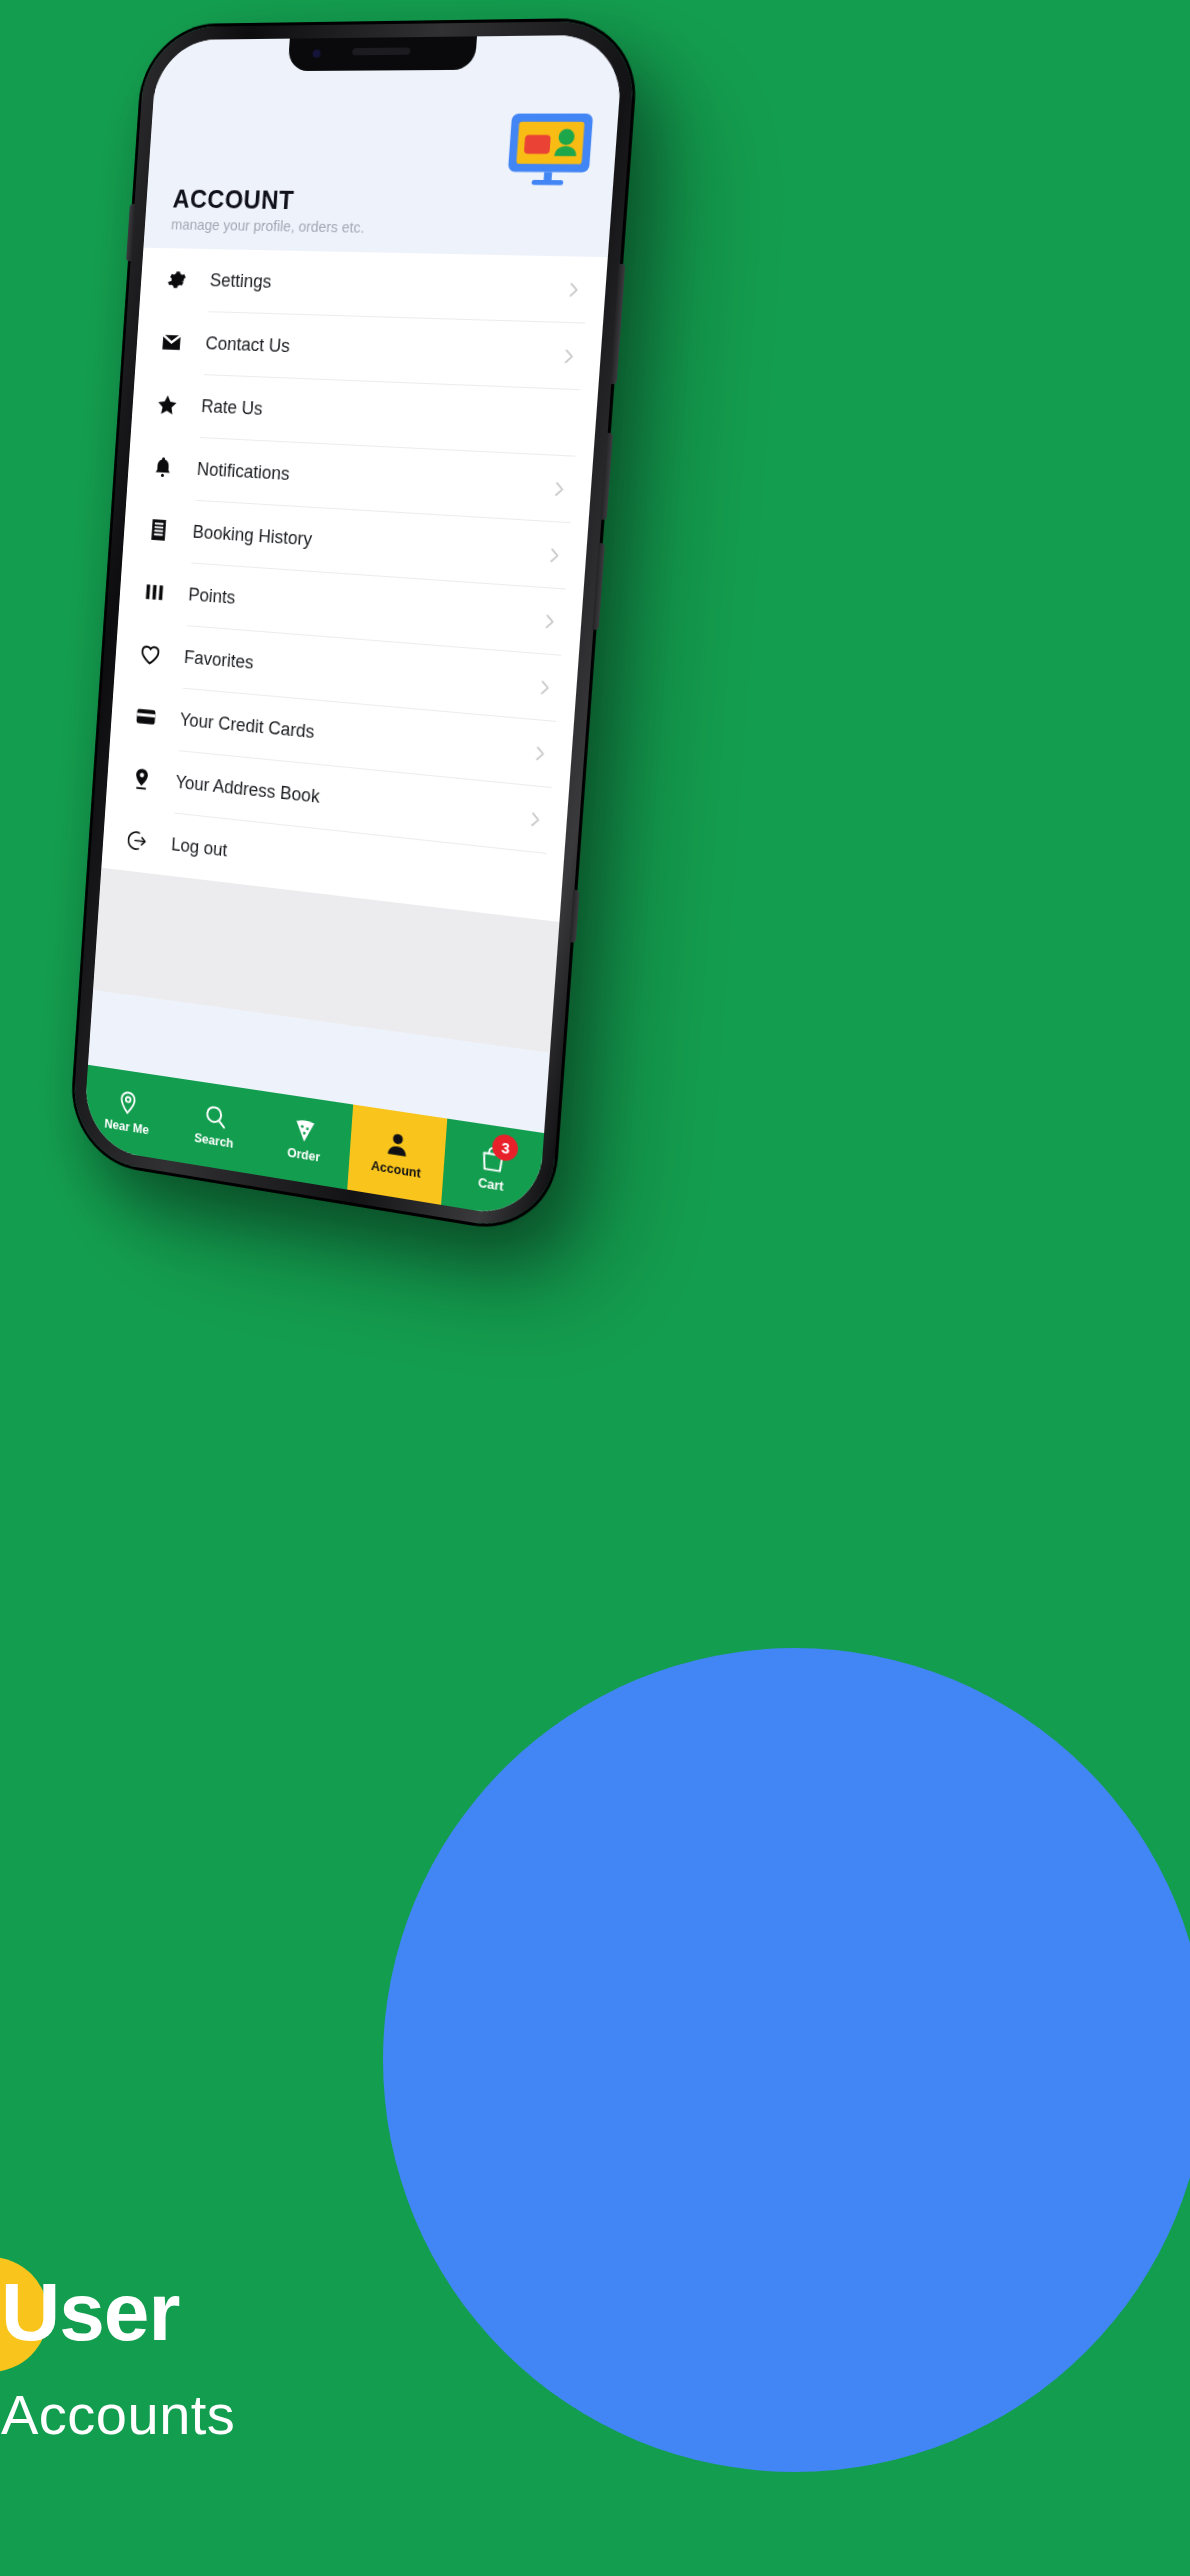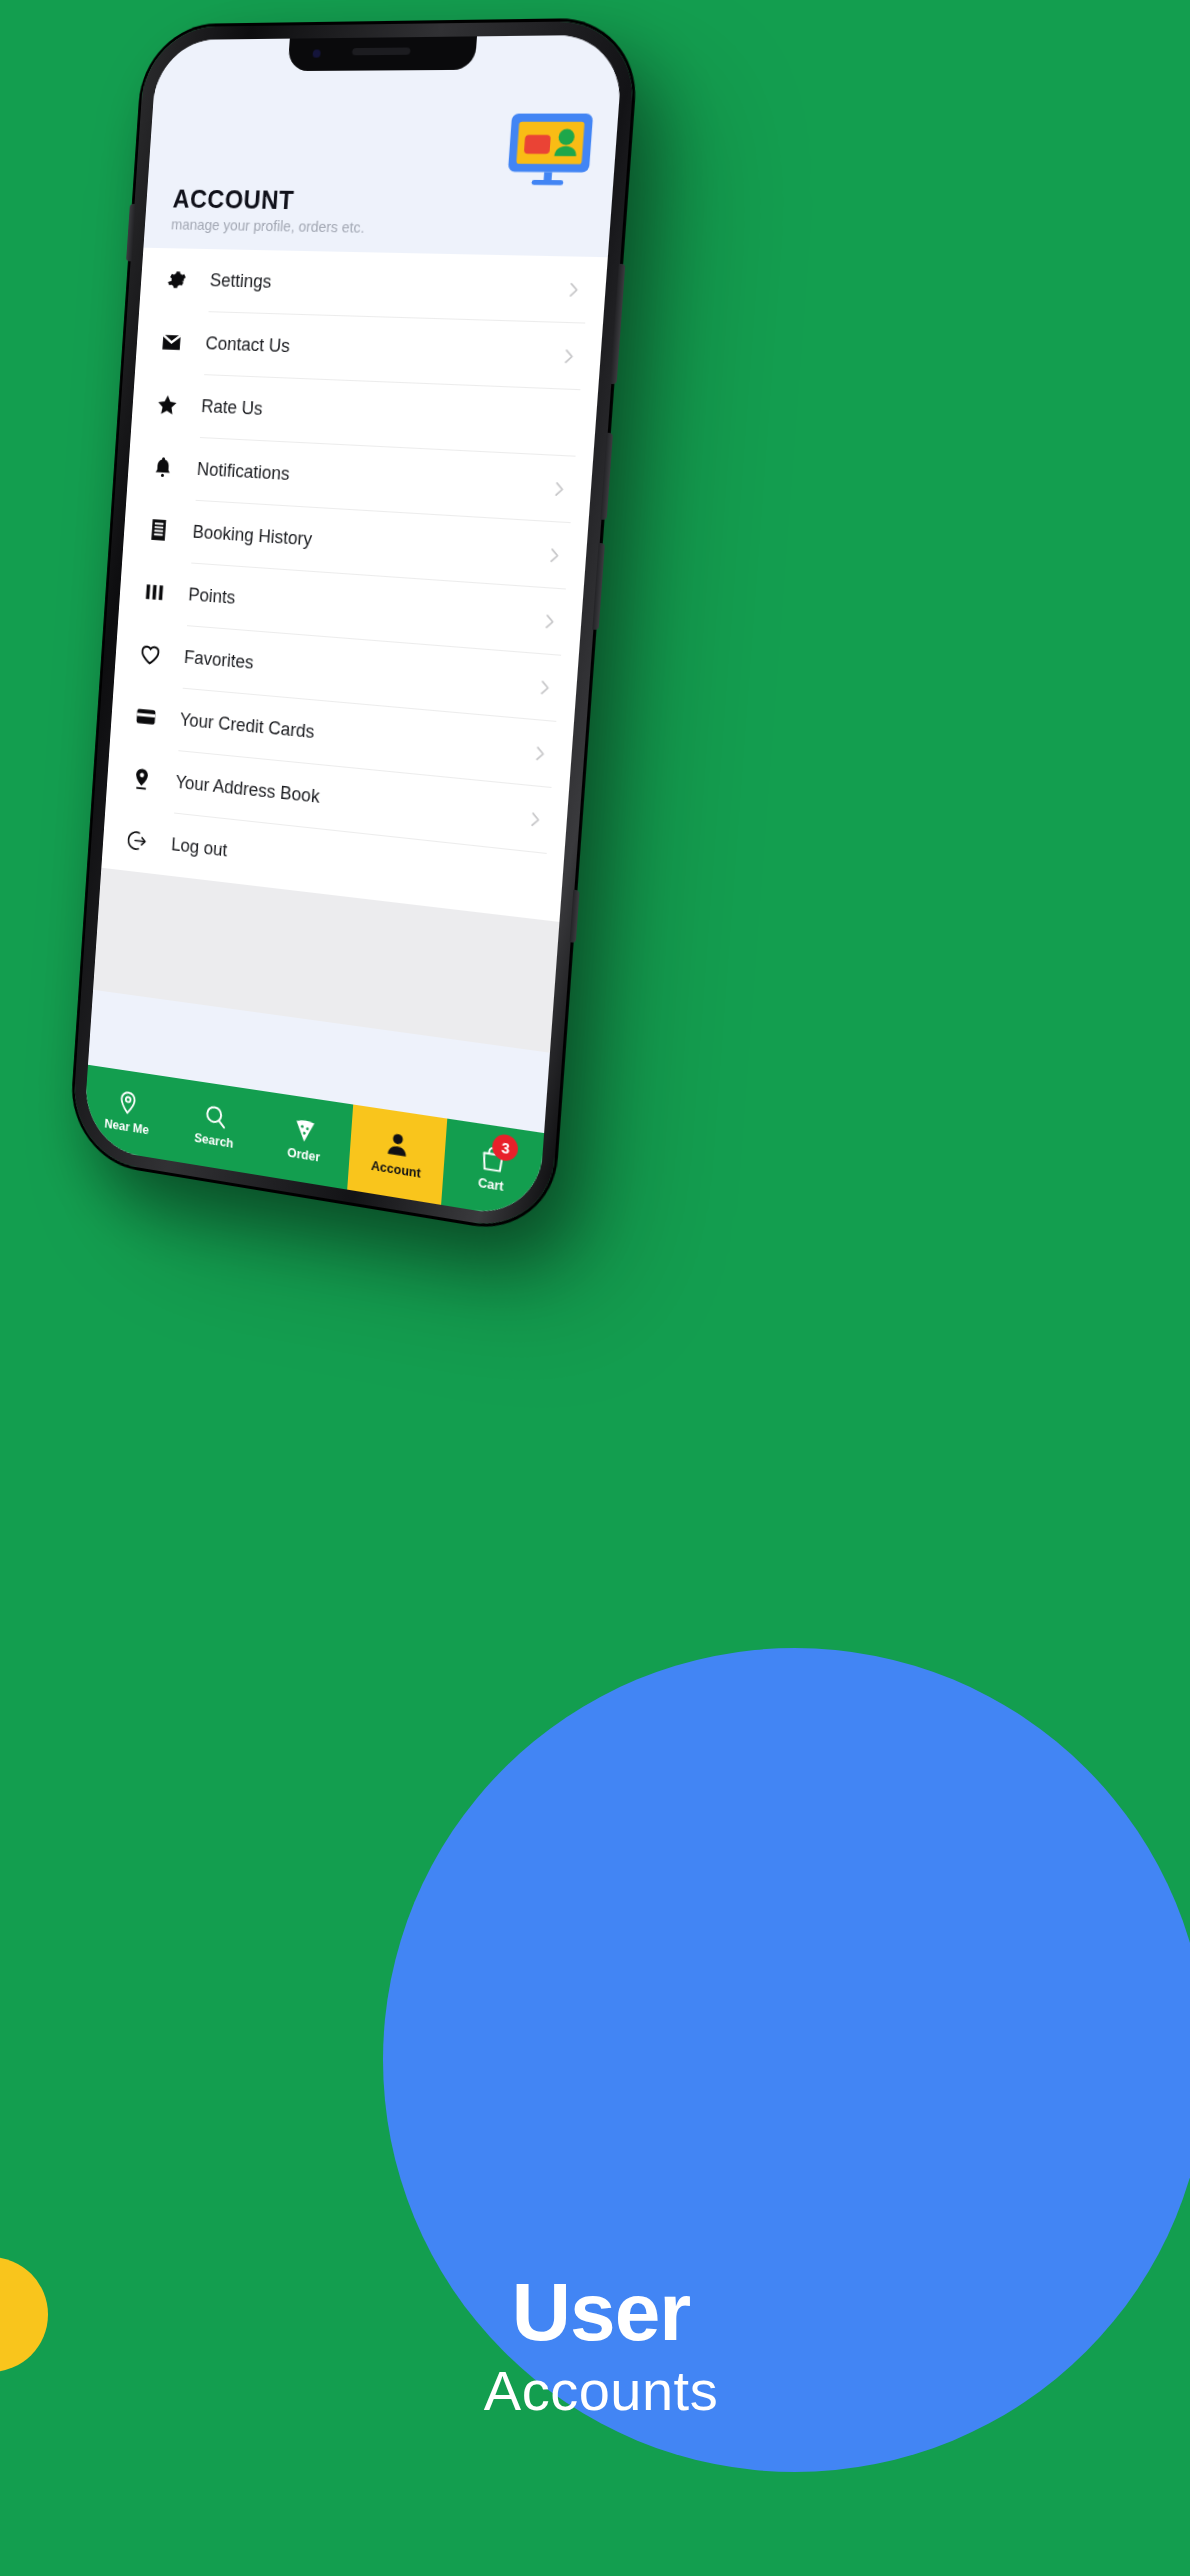--- a/index.html
+++ b/index.html
@@ -168,29 +168,29 @@
     min-width:25px; height:25px;
     border-radius:12.5px;
     background:#E8202A;
     color:#fff; font-size:14.4px; font-weight:bold;
     display:flex; align-items:center; justify-content:center;
     padding:0 4.8px;
   }
 
   
   #caption{
-    position:absolute; left:12px; right:0; top:2271px;
-    text-align:center; z-index:4; color:#ffffff;
+    position:absolute; left:1px; right:0; top:2271px;
+    z-index:4; color:#ffffff;
   }
   #caption-title{
     font-size:82px; font-weight:bold; letter-spacing:-1px; line-height:1.0;
   }
   #caption-sub{
     font-size:56px; font-weight:normal; letter-spacing:0.5px;
-    margin-top:5px;
+    margin-top:29px;
   }
 </style>
 </head>
 <body>
 
 <div id="bg-blue-circle"></div>
 <div id="bg-yellow-circle"></div>
 
 <div id="phone-wrap">
   <div id="phone-body">

